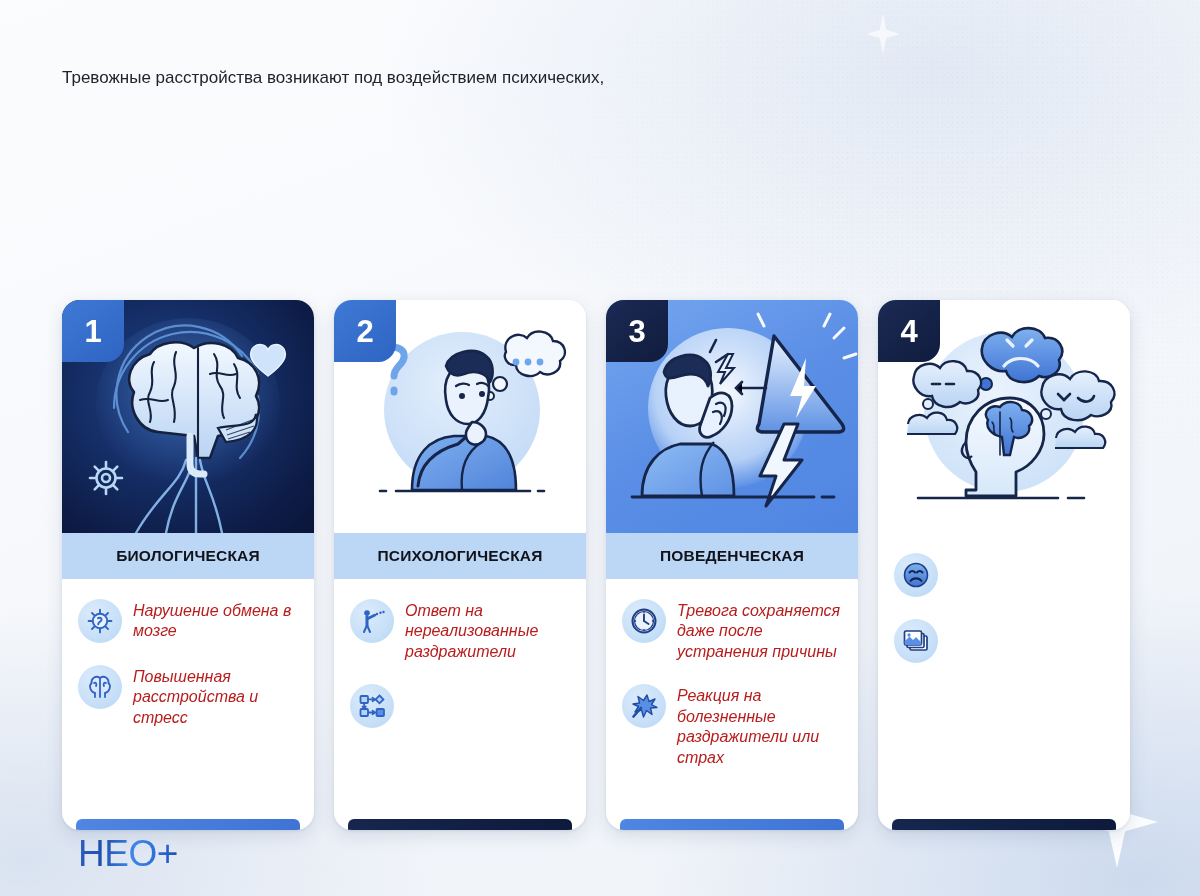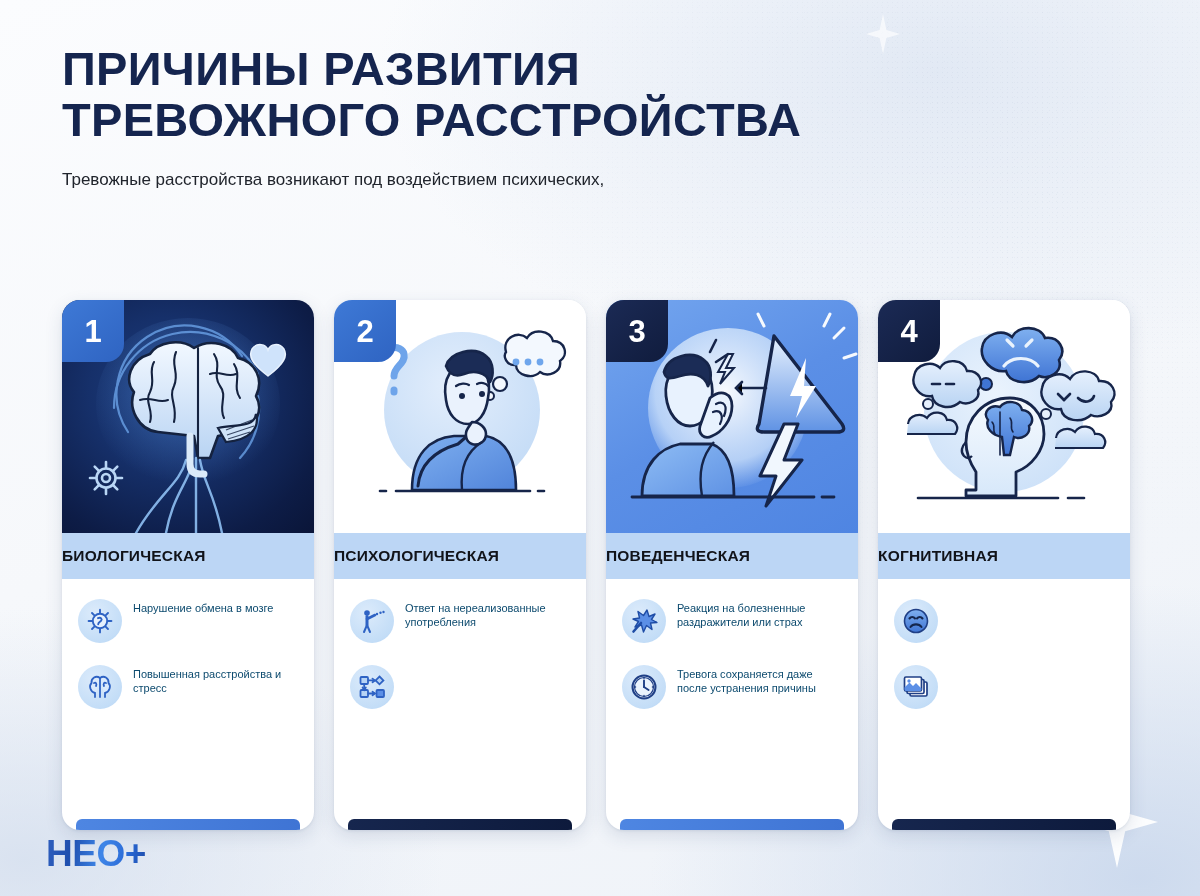--- a/index.html
+++ b/index.html
@@ -94,65 +94,61 @@
     display:flex; align-items:center; justify-content:center;
     font-size:31px; font-weight:700; color:#ffffff;
     line-height:1;
   }
   .badge.b-blue { background:linear-gradient(140deg,#3e79d6 0%,#2f64c2 100%); }
   .badge.b-navy { background:linear-gradient(140deg,#1b2a55 0%,#101c3d 100%); }
 
   .label-band {
     background:#bcd6f5;
     height:46px;
-    display:flex; align-items:center; justify-content:flex-start;
+    display:flex; align-items:center; justify-content:center;
   }
   .label-band span {
     font-size:15.5px; font-weight:700; letter-spacing:.2px;
     color:#111319; text-transform:uppercase; white-space:nowrap;
   }
 
   .bullets { flex:1; padding:20px 16px 14px 16px; }
   .bullet { display:flex; gap:11px; margin-bottom:22px; align-items:flex-start; }
   .bullet:last-child { margin-bottom:0; }
   .b-icon {
     flex:0 0 auto; width:44px; height:44px; border-radius:50%;
     background:radial-gradient(circle at 38% 32%, #dcebfb 0%, #c3ddf7 72%, #b2d2f4 100%);
     display:flex; align-items:center; justify-content:center;
   }
-  .b-text { font-size:11px; line-height:1.28; color:#0c4a6e; padding-top:2px; }
+  .b-text { font-size:16px; line-height:1.28; color:#b91c1c; padding-top:2px;font-style:italic; }
 
   .footbar { height:11px; margin:0 14px; border-radius:6px 6px 0 0; }
   .footbar.f-blue { background:linear-gradient(90deg,#4e86e2,#3f74d4); }
   .footbar.f-navy { background:linear-gradient(90deg,#16264e,#0d1a3c); }
 
   
   #logo {
-    position:absolute; left:46px; bottom:24px;
-    font-size:37px; font-weight:700; letter-spacing:-.5px;
+    position:absolute; left:78px; bottom:24px;
+    font-size:37px; font-weight:400; letter-spacing:-.5px;
     background:linear-gradient(100deg,#2f5fbf 0%,#1f4fae 25%,#3f86e8 55%,#2a6ad6 80%,#1d4aa8 100%);
     -webkit-background-clip:text; background-clip:text;
     -webkit-text-fill-color:transparent; color:#2a5fb8;
     line-height:1;
   }
 </style>
 </head>
 <body>
 
 <div id="page">
 
   <div id="noise"></div>
   <div class="sparkle" id="sparkle-br"></div>
   <div class="sparkle" id="sparkle-tr"></div>
 
   <div id="header">
-    <h1 id="title">
-      <span class="ln">ПРИЧИНЫ РАЗВИТИЯ</span>
-      <span class="ln">ТРЕВОЖНОГО РАССТРОЙСТВА</span>
-    </h1>
     <p id="subtitle">
       <span class="ln">Тревожные расстройства возникают под воздействием психических,</span>
     </p>
   </div>
 
   <div id="cards">
 
     <div class="card">
       <div class="art dark">
         <div class="badge b-blue">1</div>
@@ -336,21 +332,21 @@
               <path d="M9 18 L6 25"></path>
                 <path d="M9 18 L12 25"></path>
               <path d="M9 12 L17 8" stroke-width="2.6"></path>
               <g fill="#2f63c4" stroke="none">
                   <circle cx="19" cy="7" r="1.2"></circle>
                   <circle cx="22.5" cy="5.8" r="1.2"></circle>
                   <circle cx="25.5" cy="5" r="1.2"></circle>
                 </g>
             </svg>
           </div>
-          <div class="b-text">Ответ на нереализованные употребления</div>
+          <div class="b-text">Ответ на нереализованные раздражители</div>
         </div>
         <div class="bullet">
           <div class="b-icon">
             <svg width="28" height="28" viewBox="0 0 28 28" fill="none" stroke="#2f63c4" stroke-width="1.8">
               <rect x="2.5" y="4" width="7.5" height="7" rx="1" fill="#b7d4f5"></rect>
               <rect x="2.5" y="17" width="7.5" height="7" rx="1" fill="#b7d4f5"></rect>
               <rect x="18.5" y="17" width="7.5" height="7" rx="1" fill="#5b8fe6"></rect>
               <path d="M21.5 3.5 L25.4 7.4 L21.5 11.3 L17.6 7.4 Z" fill="#b7d4f5"></path>
               <g stroke-linecap="round">
                 <path d="M10.5 7.4 L16.6 7.4"></path>
@@ -431,46 +427,46 @@
         </svg>
       </div>
 
       <div class="label-band">
         <span>ПОВЕДЕНЧЕСКАЯ</span>
       </div>
 
       <div class="bullets">
         <div class="bullet">
           <div class="b-icon">
-            <svg width="28" height="28" viewBox="0 0 28 28">
-              <path d="M17 3 L19 9.5 L25 7 L21.5 12.5 L27 15.5 L20.5 16 L22 22.5 L16.5 18.5 L13.5 25 L11.5 18 L5 20 L8.5 14.5 L3 12 L9.5 11 L8 4.5 L13.5 8.5 Z" fill="#5b8fe6" stroke="#1f4da6" stroke-width="1.4" stroke-linejoin="round"></path>
-              <path d="M11 16 L3.5 24.5" stroke="#1f4da6" stroke-width="2.6" stroke-linecap="round"></path>
-            </svg>
-          </div>
-          <div class="b-text">Реакция на болезненные раздражители или страх</div>
-        </div>
-        <div class="bullet">
-          <div class="b-icon">
             <svg width="28" height="28" viewBox="0 0 28 28" fill="none" stroke="#1f3f86" stroke-width="2">
               <circle cx="14" cy="14" r="11.5" fill="#eaf3fd"></circle>
               <circle cx="14" cy="14" r="9.5" stroke-width="1.2"></circle>
               <g stroke-linecap="round" stroke-width="1.9">
                   <path d="M14 7.5 L14 14"></path>
                   <path d="M14 14 L18.6 17"></path>
                 </g>
               <g stroke-width="1.3" stroke-linecap="round">
                 <path d="M14 4.2 L14 5.6"></path>
                   <path d="M14 22.4 L14 23.8"></path>
                   <path d="M4.2 14 L5.6 14"></path>
                   <path d="M22.4 14 L23.8 14"></path>
               </g>
             </svg>
           </div>
           <div class="b-text">Тревога сохраняется даже после устранения причины</div>
         </div>
+        <div class="bullet">
+          <div class="b-icon">
+            <svg width="28" height="28" viewBox="0 0 28 28">
+              <path d="M17 3 L19 9.5 L25 7 L21.5 12.5 L27 15.5 L20.5 16 L22 22.5 L16.5 18.5 L13.5 25 L11.5 18 L5 20 L8.5 14.5 L3 12 L9.5 11 L8 4.5 L13.5 8.5 Z" fill="#5b8fe6" stroke="#1f4da6" stroke-width="1.4" stroke-linejoin="round"></path>
+              <path d="M11 16 L3.5 24.5" stroke="#1f4da6" stroke-width="2.6" stroke-linecap="round"></path>
+            </svg>
+          </div>
+          <div class="b-text">Реакция на болезненные раздражители или страх</div>
+        </div>
       </div>
       <div class="footbar f-blue"></div>
     </div>
 
     <div class="card">
       <div class="art white">
         <div class="badge b-navy">4</div>
         <svg width="252" height="233" viewBox="0 0 252 233">
           <defs>
             <radialGradient id="disc4" cx="45%" cy="38%" r="70%">
@@ -541,23 +537,20 @@
             </g>
           </g>
 
           <g stroke="#16254a" stroke-width="2.6" stroke-linecap="round">
             <path d="M40 198 L180 198"></path>
               <path d="M190 198 L206 198"></path>
           </g>
         </svg>
       </div>
 
-      <div class="label-band">
-        <span>КОГНИТИВНАЯ</span>
-      </div>
 
       <div class="bullets">
         <div class="bullet">
           <div class="b-icon">
             <svg width="28" height="28" viewBox="0 0 28 28">
               <defs>
                   <linearGradient id="sadG" x1="0" y1="0" x2="0" y2="1">
                 <stop offset="0%" stop-color="#7fb0f0"></stop>
                     <stop offset="100%" stop-color="#3f74d4"></stop>
               </linearGradient>

